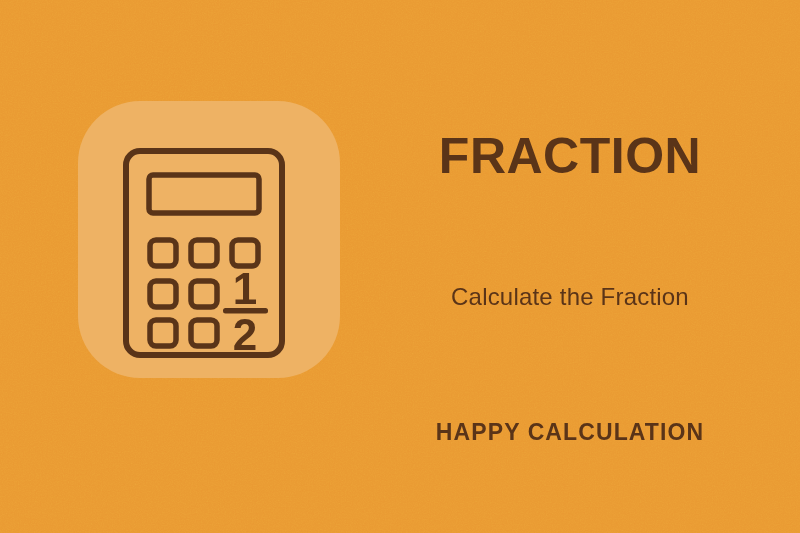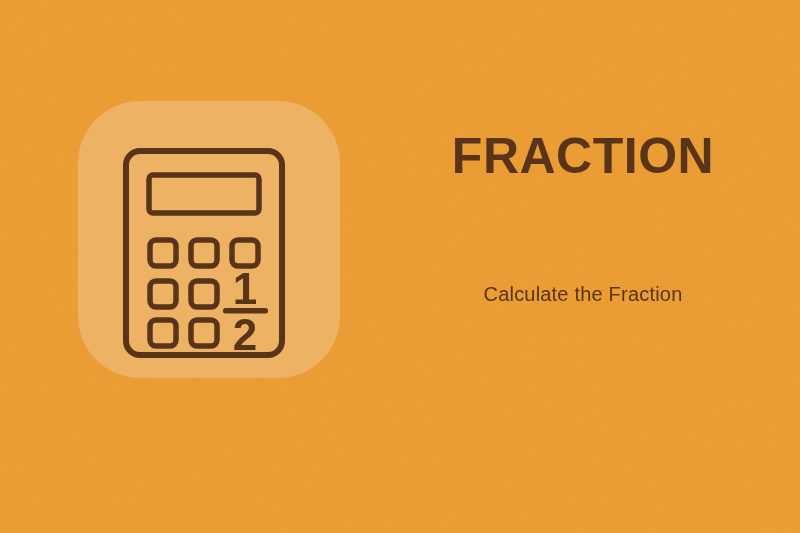--- a/index.html
+++ b/index.html
@@ -46,21 +46,21 @@
     position: absolute;
     left: 123px;
     top: 148px;
     width: 162px;
     height: 210px;
   }
 
   
   #text-block {
     position: absolute;
-    left: 383px;
+    left: 370px;
     top: 0;
     width: 400px;
     height: 533px;
   }
 
   #poster-title {
     position: absolute;
     left: 0;
     top: 130px;
     width: 400px;
@@ -79,21 +79,21 @@
 
   #poster-subtitle {
     position: absolute;
     left: 0;
     top: 283px;
     width: 400px;
     text-align: center;
     color: #5a3418;
     font-family: "Liberation Sans", sans-serif;
     font-weight: normal;
-    font-size: 20px;
+    font-size: 24px;
     letter-spacing: 0.2px;
   }
 
   #poster-footer {
     position: absolute;
     left: 0;
     top: 419px;
     width: 400px;
     text-align: center;
     color: #5a3418;
@@ -140,16 +140,17 @@
   </svg>
 
   <div id="text-block">
 
     <div id="poster-title" style="color: rgb(90, 52, 24);">
       <span class="title-line">FRACTION</span>
     </div>
 
     <div id="poster-subtitle" style="color: rgb(90, 52, 24);">Calculate the Fraction</div>
 
+    <div id="poster-footer" style="color: rgb(90, 52, 24);">HAPPY CALCULATION</div>
 
   </div>
 
 </div>
 
 </body></html>

